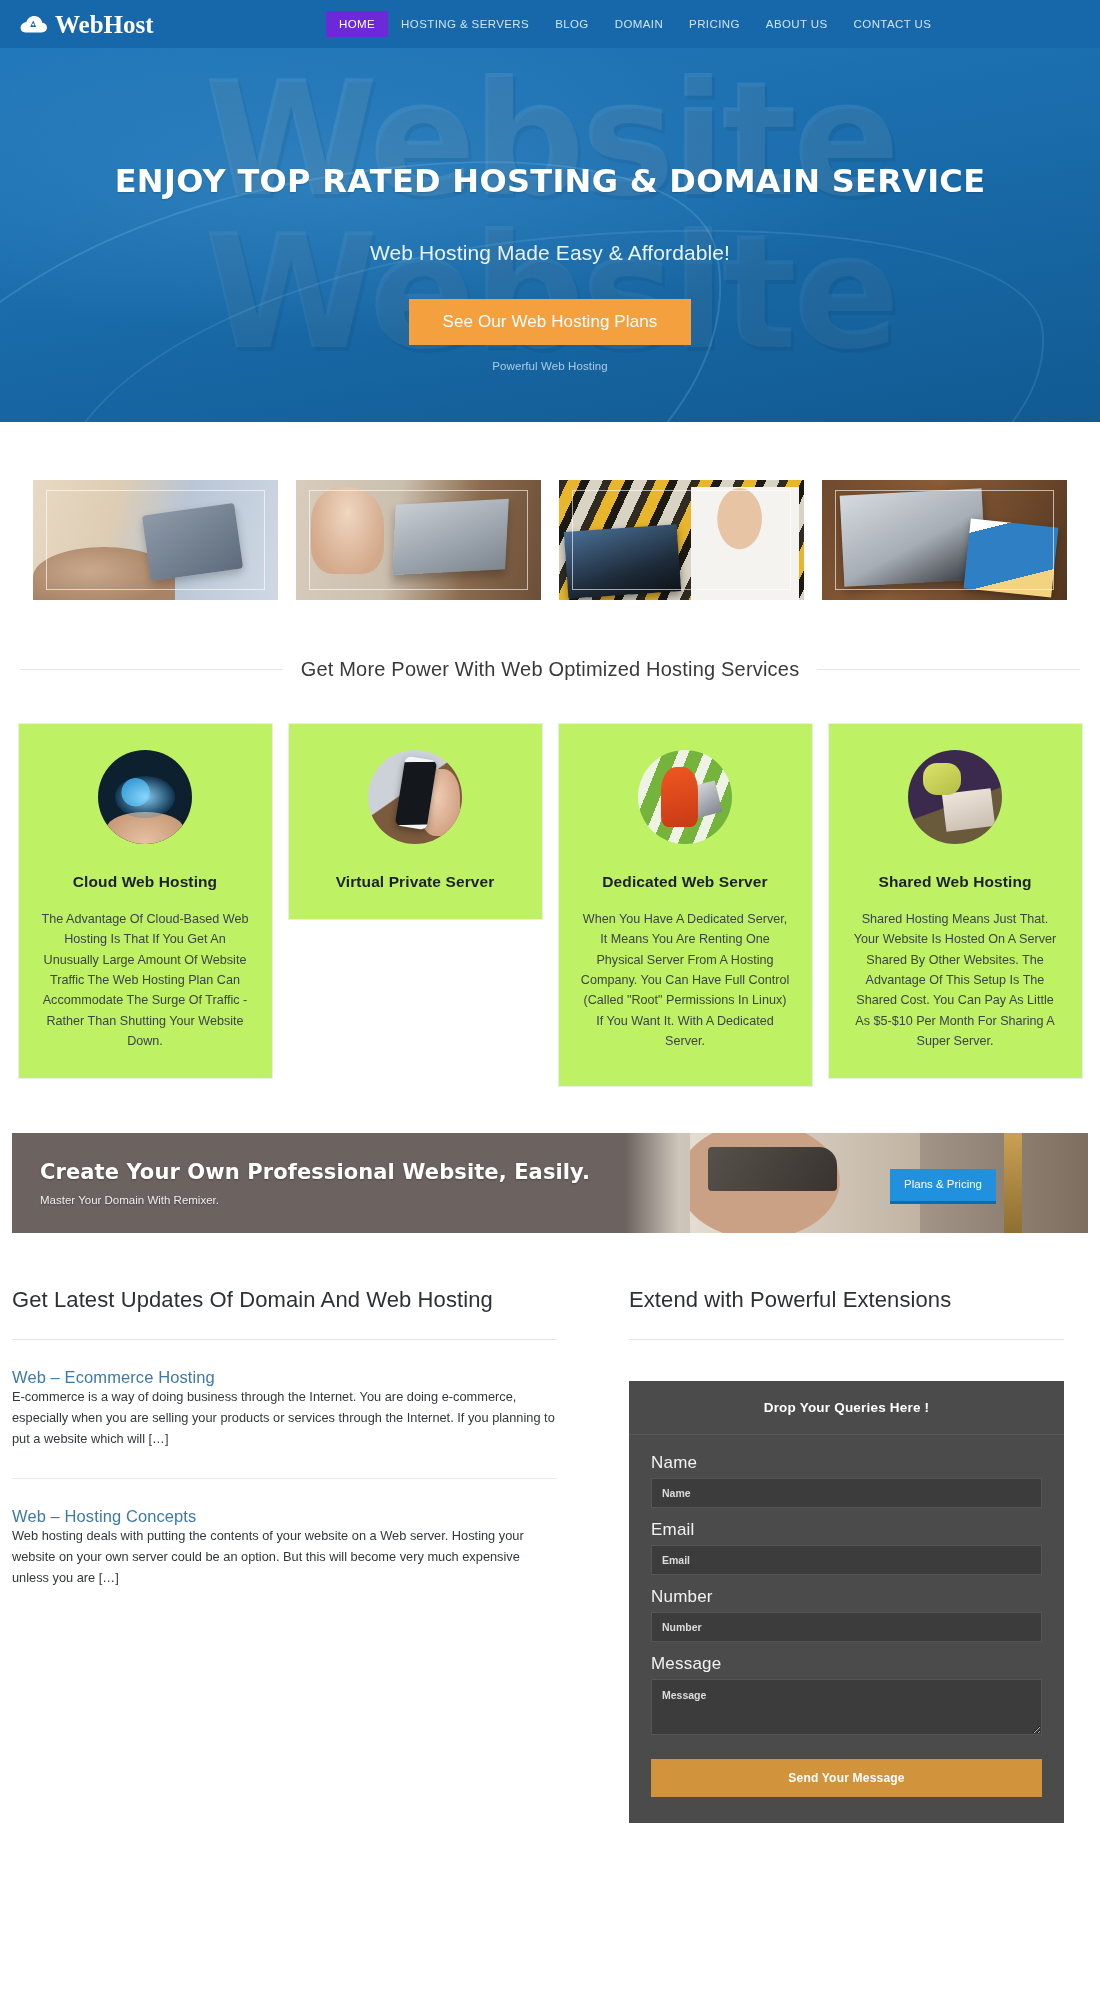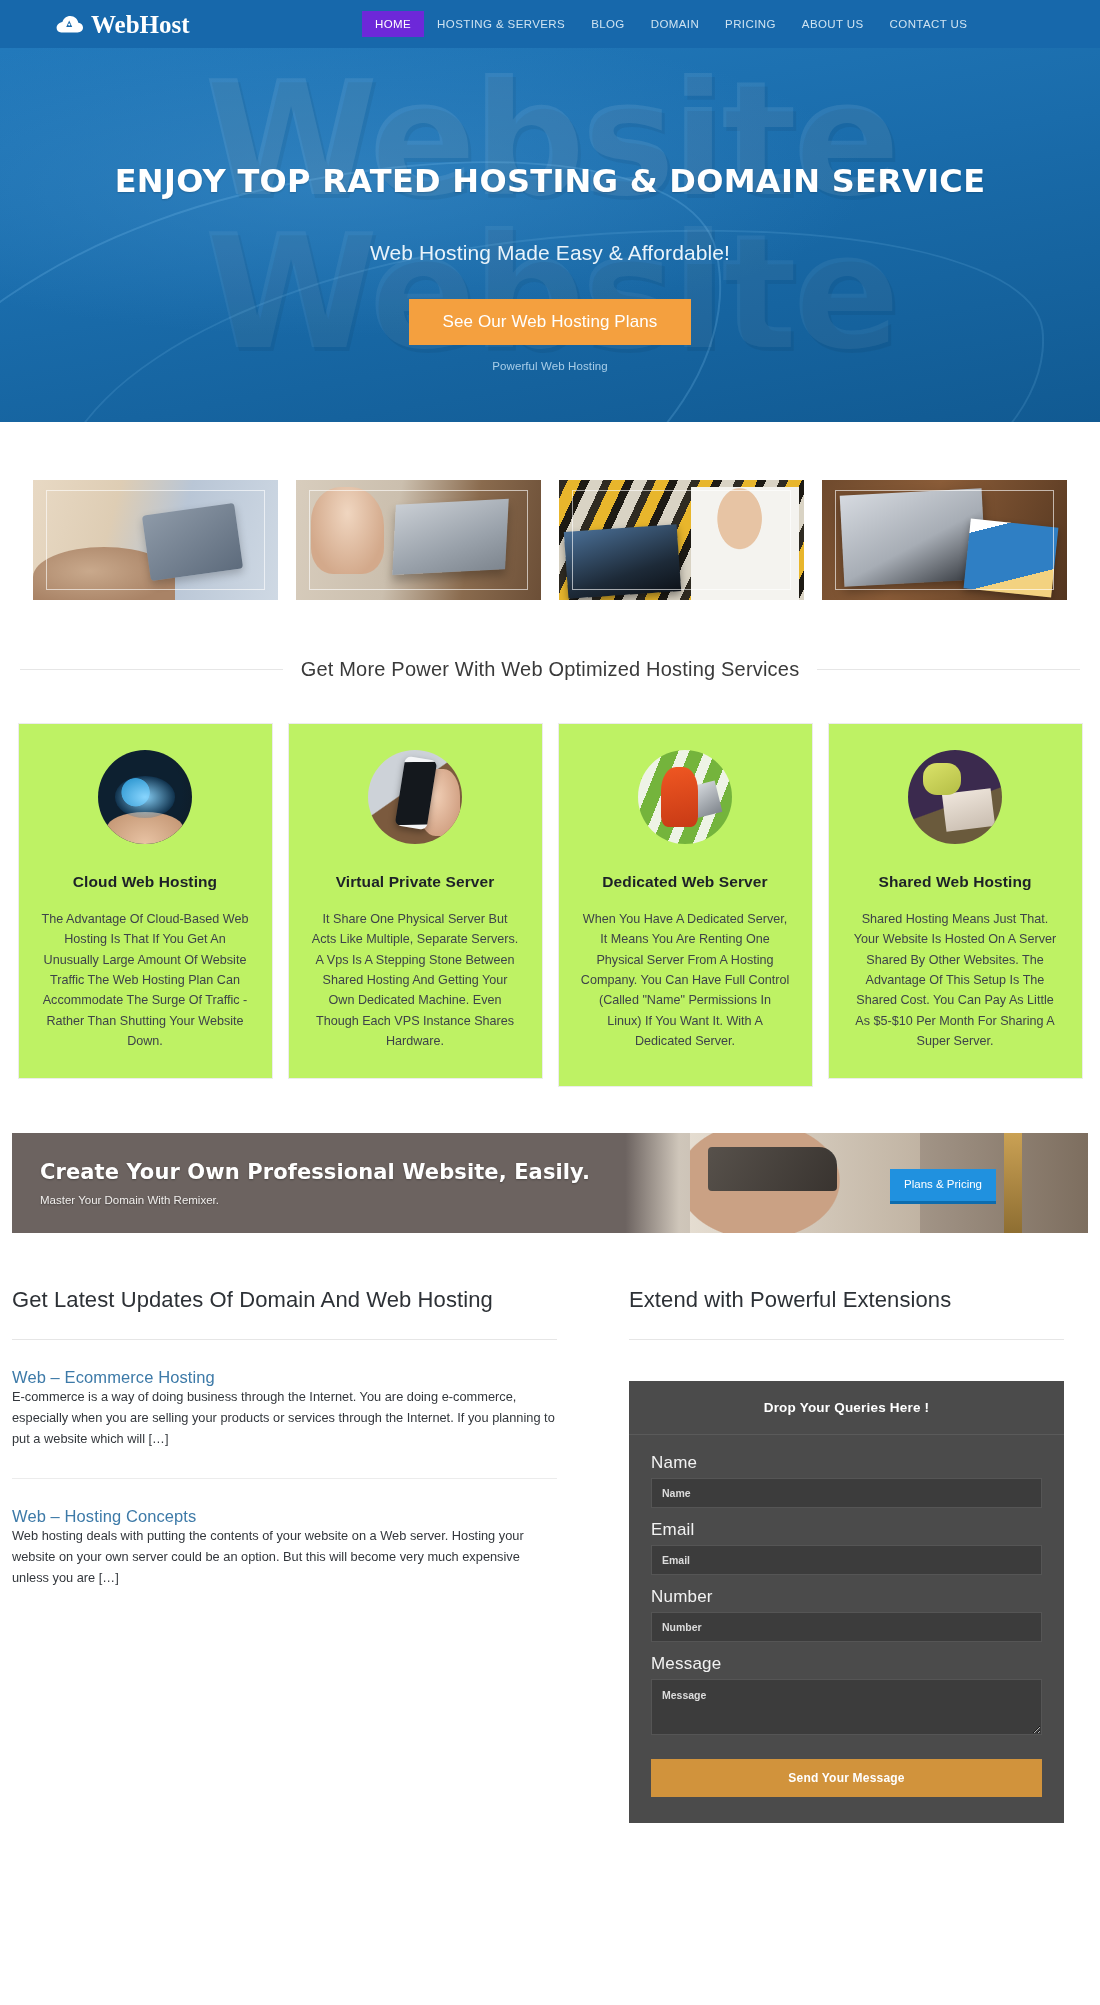--- a/index.html
+++ b/index.html
@@ -12,21 +12,20 @@
   body { width: 1100px; height: 2005px; overflow: hidden; position: relative; }
 
   
   .site-header {
     height: 48px;
     background: #1768ab;
     display: flex;
     align-items: center;
     position: relative;
     z-index: 20;
-    padding-left: 36px;
   }
   .logo-wrap {
     display: flex;
     align-items: center;
     gap: 7px;
     padding-left: 18px;
     width: 300px;
   }
   .cloud-icon { position: relative; width: 30px; height: 20px; flex: 0 0 auto; }
   .cloud-icon svg { display: block; }
@@ -541,26 +540,25 @@
 
 <section class="cards">
   <div class="card">
     <div class="card-avatar av1"></div>
     <div class="card-title">Cloud Web Hosting</div>
     <div class="card-body">The Advantage Of Cloud-Based Web Hosting Is That If You Get An Unusually Large Amount Of Website Traffic The Web Hosting Plan Can Accommodate The Surge Of Traffic - Rather Than Shutting Your Website Down.</div>
   </div>
   <div class="card">
     <div class="card-avatar av2"></div>
     <div class="card-title">Virtual Private Server</div>
-    <div class="card-body">It Share One Physical Server But Acts Like Multiple, Separate Servers. A Vps Is A Stepping Stone Between Shared Hosting And Getting Your Own Dedicated Machine. Even Though Each VPS Instance Shares Hardware.</div>
   </div>
   <div class="card tall">
     <div class="card-avatar av3"></div>
     <div class="card-title">Dedicated Web Server</div>
-    <div class="card-body">When You Have A Dedicated Server, It Means You Are Renting One Physical Server From A Hosting Company. You Can Have Full Control (Called "Name" Permissions In Linux) If You Want It. With A Dedicated Server.</div>
+    <div class="card-body">When You Have A Dedicated Server, It Means You Are Renting One Physical Server From A Hosting Company. You Can Have Full Control (Called "Root" Permissions In Linux) If You Want It. With A Dedicated Server.</div>
   </div>
   <div class="card">
     <div class="card-avatar av4"></div>
     <div class="card-title">Shared Web Hosting</div>
     <div class="card-body">Shared Hosting Means Just That. Your Website Is Hosted On A Server Shared By Other Websites. The Advantage Of This Setup Is The Shared Cost. You Can Pay As Little As $5-$10 Per Month For Sharing A Super Server.</div>
   </div>
 </section>
 
 <section class="promo">
   <div class="promo-face"></div>

